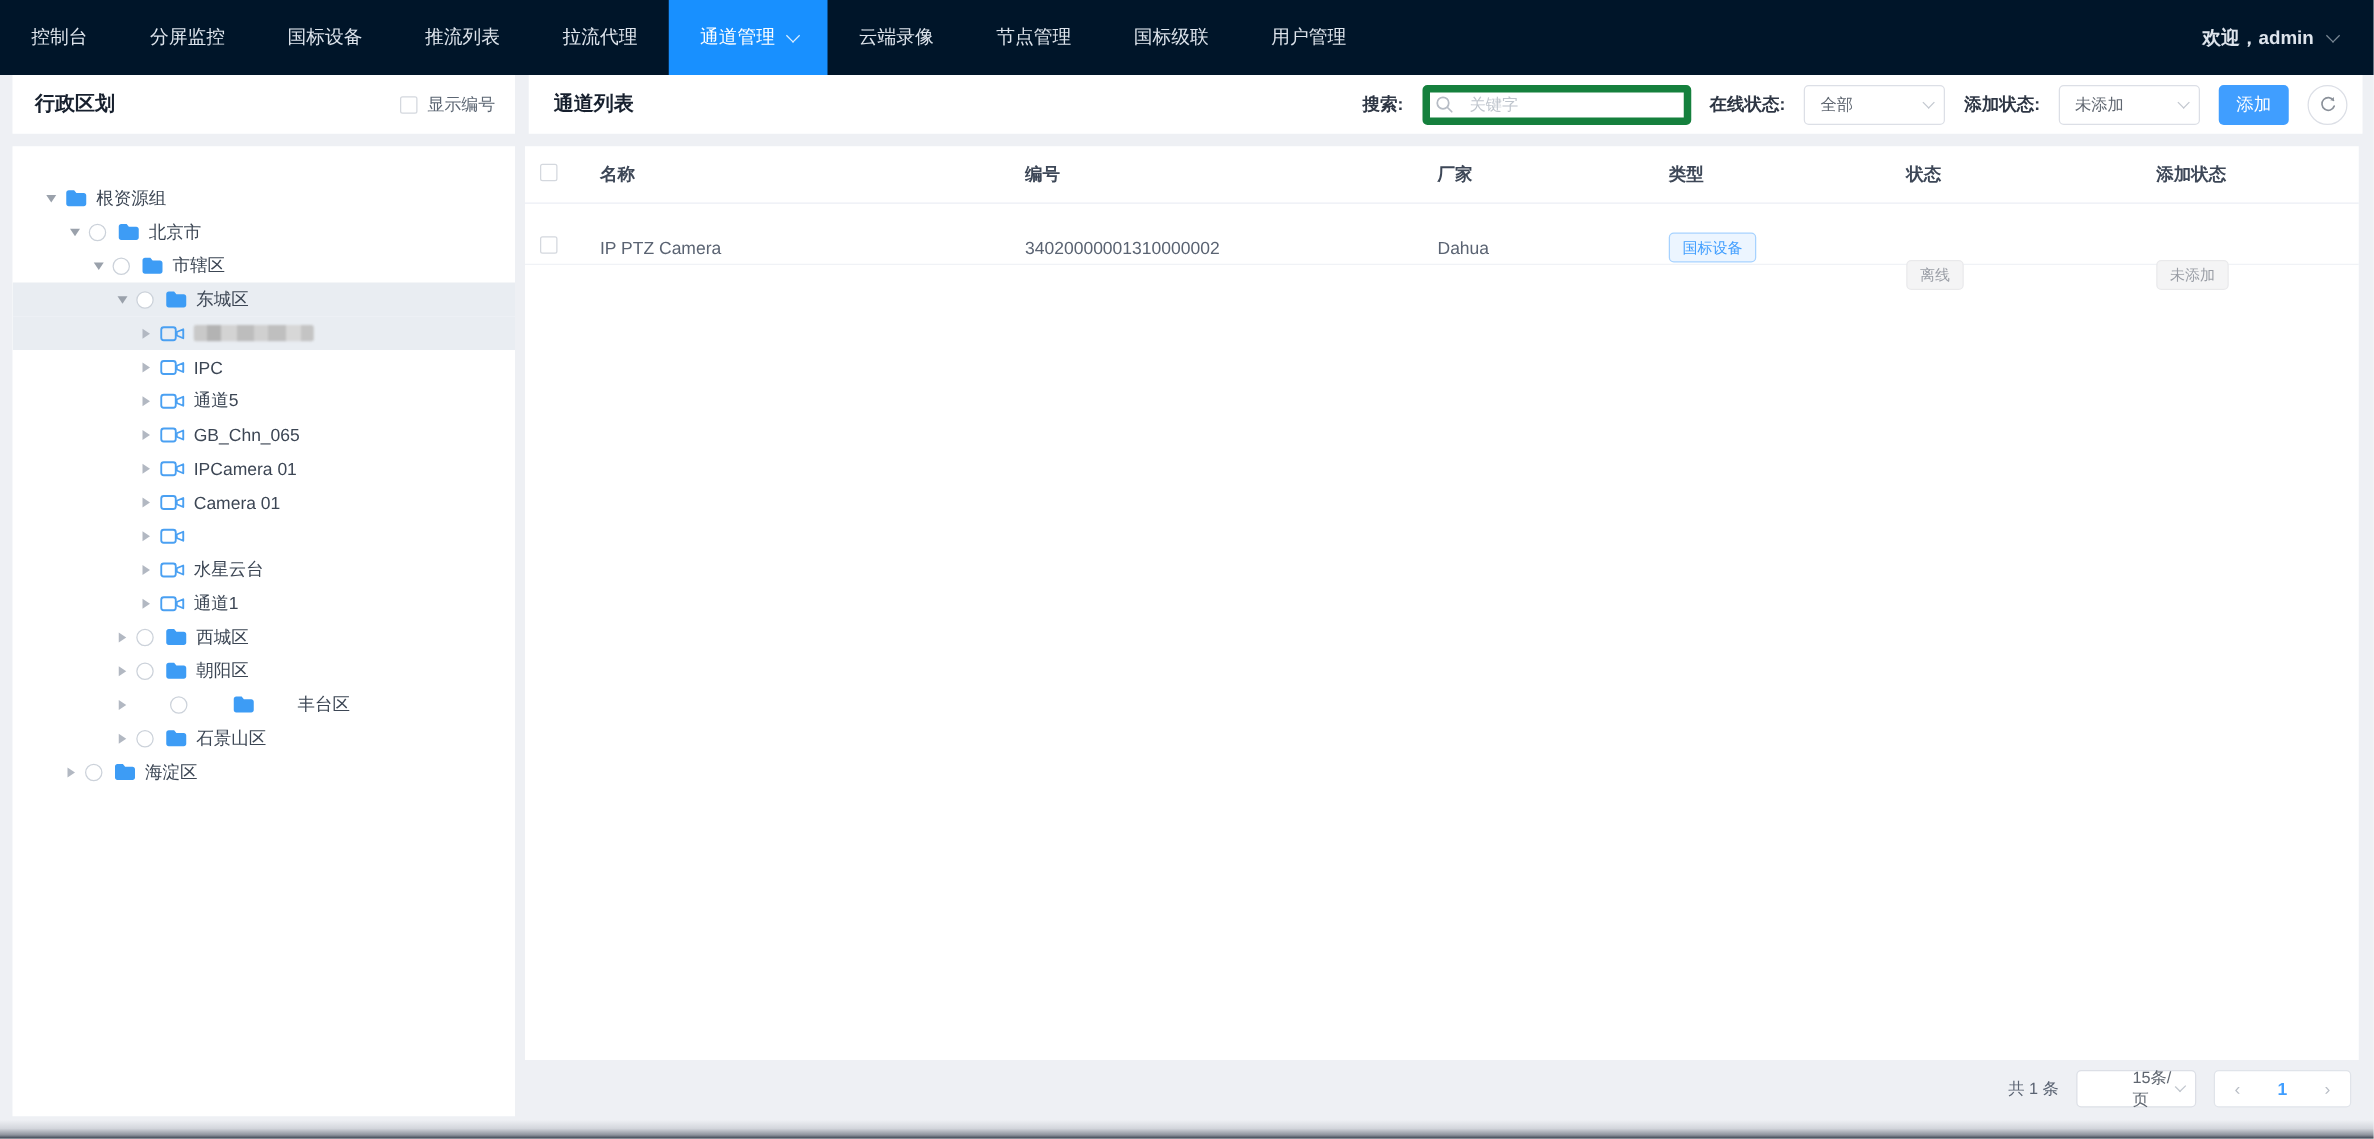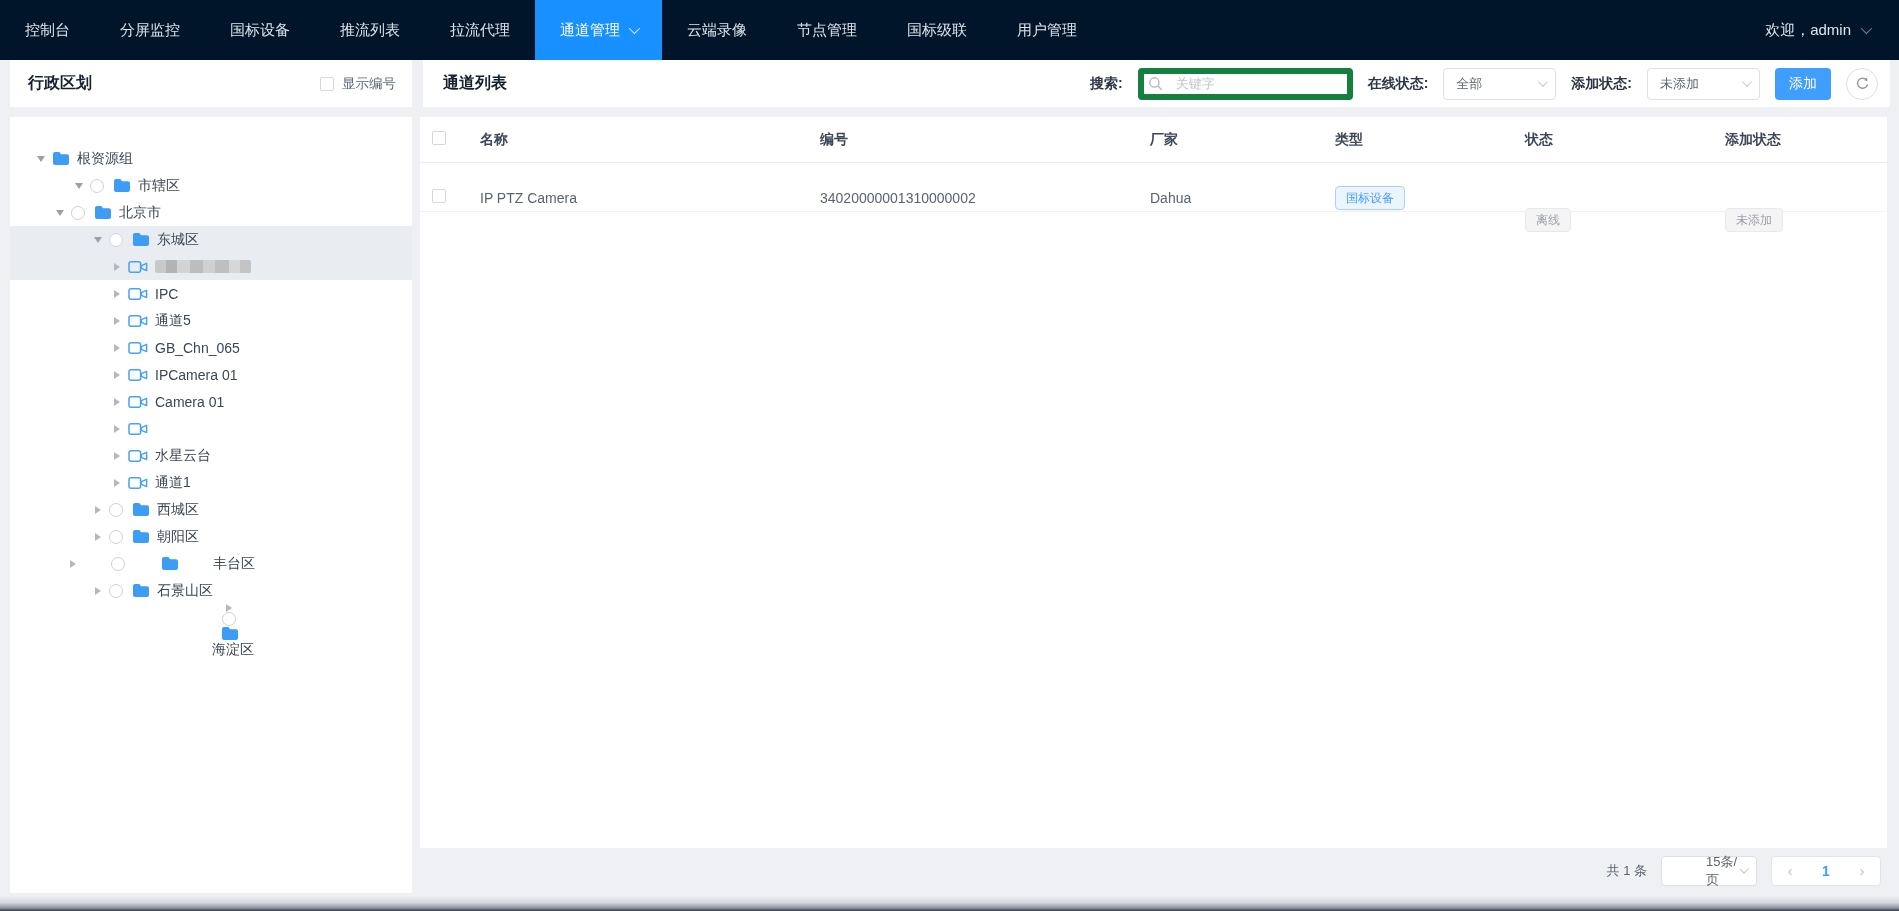--- a/index.html
+++ b/index.html
@@ -12,21 +12,21 @@
   }
 
   
   .nav {
     height:60px; background:#001529; display:flex; align-items:stretch;
     color:#dde4ec; font-size:15px; position:relative; z-index:5;
   }
   .nav-items { display:flex; align-items:stretch; }
   .nav-item { padding:0 25px; line-height:60px; cursor:pointer; white-space:nowrap; display:flex; align-items:center; gap:9px; }
   .nav-item.active { background:#1890ff; color:#fff; }
-  .nav-user { margin-left:auto; display:flex; align-items:center; gap:10px; padding-right:30px; color:#dde4ec; cursor:pointer; }
+  .nav-user { margin-left:auto; display:flex; align-items:center; gap:10px; padding-right:30px; color:#dde4ec; cursor:pointer;font-weight:bold; }
   .chev {
     display:inline-block; width:8px; height:8px;
     border-right:1.6px solid currentColor; border-bottom:1.6px solid currentColor;
     transform:rotate(45deg) translateY(-2px); opacity:.85;
   }
   .nav-user .chev { opacity:.55; }
 
   
   .card { position:absolute; background:#fff; }
   .left-header  { left:10px;  top:60px;  width:402px;  height:47px; display:flex; align-items:center; justify-content:space-between; padding:0 16px 0 18px; }
@@ -179,40 +179,40 @@
 <div class="card left-tree" id="tree">
     <div class="tree-row" style="padding-left: 28px;">
       <span class="caret expanded"></span>
       <span class="tree-icon">
         <svg width="18" height="15" viewBox="0 0 18 15">
           <path d="M1 3.1C1 2 1.9 1.1 3 1.1h4.3l1.8 2.2H15c1.1 0 2 .9 2 2v6.6c0 1.1-.9 2-2 2H3c-1.1 0-2-.9-2-2z" fill="#3d9cf5"></path>
         </svg>
       </span>
       <span>根资源组</span>
     </div>
+    <div class="tree-row" style="padding-left: 47px;">
+      <span class="caret expanded"></span>
+      <span class="radio"></span>
+      <span class="tree-icon">
+        <svg width="18" height="15" viewBox="0 0 18 15">
+          <path d="M1 3.1C1 2 1.9 1.1 3 1.1h4.3l1.8 2.2H15c1.1 0 2 .9 2 2v6.6c0 1.1-.9 2-2 2H3c-1.1 0-2-.9-2-2z" fill="#3d9cf5"></path>
+        </svg>
+      </span>
+      <span>北京市</span>
+    </div>
     <div class="tree-row" style="padding-left: 66px;">
       <span class="caret expanded"></span>
       <span class="radio"></span>
       <span class="tree-icon">
         <svg width="18" height="15" viewBox="0 0 18 15">
           <path d="M1 3.1C1 2 1.9 1.1 3 1.1h4.3l1.8 2.2H15c1.1 0 2 .9 2 2v6.6c0 1.1-.9 2-2 2H3c-1.1 0-2-.9-2-2z" fill="#3d9cf5"></path>
         </svg>
       </span>
       <span>市辖区</span>
     </div>
-    <div class="tree-row" style="padding-left: 47px;">
-      <span class="caret expanded"></span>
-      <span class="radio"></span>
-      <span class="tree-icon">
-        <svg width="18" height="15" viewBox="0 0 18 15">
-          <path d="M1 3.1C1 2 1.9 1.1 3 1.1h4.3l1.8 2.2H15c1.1 0 2 .9 2 2v6.6c0 1.1-.9 2-2 2H3c-1.1 0-2-.9-2-2z" fill="#3d9cf5"></path>
-        </svg>
-      </span>
-      <span>北京市</span>
-    </div>
     <div class="tree-row selected" style="padding-left: 85px;">
       <span class="caret expanded"></span>
       <span class="radio"></span>
       <span class="tree-icon">
         <svg width="18" height="15" viewBox="0 0 18 15">
           <path d="M1 3.1C1 2 1.9 1.1 3 1.1h4.3l1.8 2.2H15c1.1 0 2 .9 2 2v6.6c0 1.1-.9 2-2 2H3c-1.1 0-2-.9-2-2z" fill="#3d9cf5"></path>
         </svg>
       </span>
       <span>东城区</span>
     </div>
@@ -319,41 +319,41 @@
     <div class="tree-row" style="padding-left: 85px;">
       <span class="caret"></span>
       <span class="radio"></span>
       <span class="tree-icon">
         <svg width="18" height="15" viewBox="0 0 18 15">
           <path d="M1 3.1C1 2 1.9 1.1 3 1.1h4.3l1.8 2.2H15c1.1 0 2 .9 2 2v6.6c0 1.1-.9 2-2 2H3c-1.1 0-2-.9-2-2z" fill="#3d9cf5"></path>
         </svg>
       </span>
       <span>朝阳区</span>
     </div>
-    <div class="tree-row" style="padding-left: 60px; gap: 27px;">
+    <div class="tree-row" style="padding-left: 85px; gap: 27px;">
       <span class="caret"></span>
       <span class="radio"></span>
       <span class="tree-icon">
         <svg width="18" height="15" viewBox="0 0 18 15">
           <path d="M1 3.1C1 2 1.9 1.1 3 1.1h4.3l1.8 2.2H15c1.1 0 2 .9 2 2v6.6c0 1.1-.9 2-2 2H3c-1.1 0-2-.9-2-2z" fill="#3d9cf5"></path>
         </svg>
       </span>
       <span>丰台区</span>
     </div>
     <div class="tree-row" style="padding-left: 85px;">
       <span class="caret"></span>
       <span class="radio"></span>
       <span class="tree-icon">
         <svg width="18" height="15" viewBox="0 0 18 15">
           <path d="M1 3.1C1 2 1.9 1.1 3 1.1h4.3l1.8 2.2H15c1.1 0 2 .9 2 2v6.6c0 1.1-.9 2-2 2H3c-1.1 0-2-.9-2-2z" fill="#3d9cf5"></path>
         </svg>
       </span>
       <span>石景山区</span>
     </div>
-    <div class="tree-row" style="padding-left: 44px; flex-direction: column;">
+    <div class="tree-row" style="padding-left: 44px;">
       <span class="caret"></span>
       <span class="radio"></span>
       <span class="tree-icon">
         <svg width="18" height="15" viewBox="0 0 18 15">
           <path d="M1 3.1C1 2 1.9 1.1 3 1.1h4.3l1.8 2.2H15c1.1 0 2 .9 2 2v6.6c0 1.1-.9 2-2 2H3c-1.1 0-2-.9-2-2z" fill="#3d9cf5"></path>
         </svg>
       </span>
       <span>海淀区</span>
     </div>
   </div>

